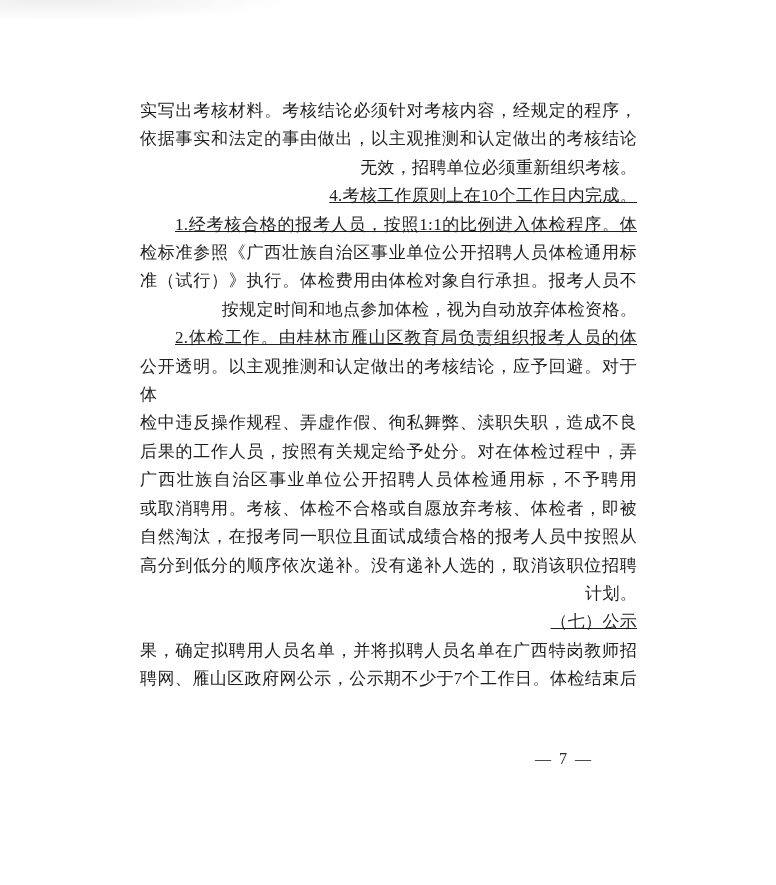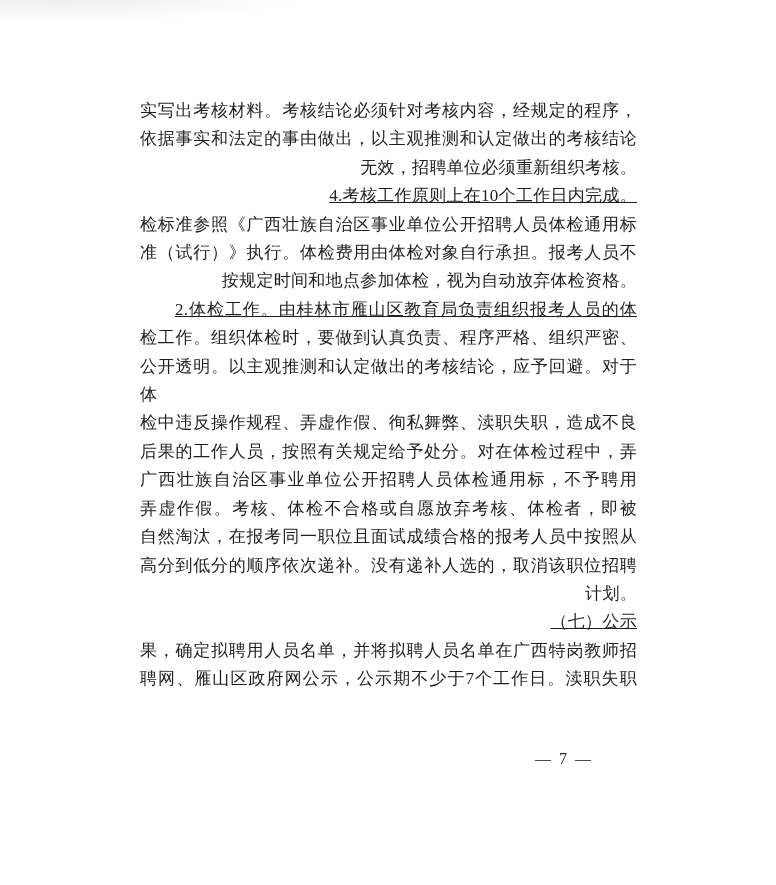--- a/index.html
+++ b/index.html
@@ -66,32 +66,32 @@
 <body>
 
 <div class="page">
   <div class="scan-shading"></div>
 
   <div class="textblock">
     <div class="line j">实写出考核材料。考核结论必须针对考核内容，经规定的程序，</div>
     <div class="line j">依据事实和法定的事由做出，以主观推测和认定做出的考核结论</div>
     <div class="line">无效，招聘单位必须重新组织考核。</div>
     <div class="line in">4.考核工作原则上在10个工作日内完成。</div>
+    <div class="line in j">1.经考核合格的报考人员，按照1:1的比例进入体检程序。体</div>
     <div class="line j">检标准参照《广西壮族自治区事业单位公开招聘人员体检通用标</div>
     <div class="line j">准（试行）》执行。体检费用由体检对象自行承担。报考人员不</div>
     <div class="line">按规定时间和地点参加体检，视为自动放弃体检资格。</div>
     <div class="line in j">2.体检工作。由桂林市雁山区教育局负责组织报考人员的体</div>
-    <div class="line j">检工作。组织体检时，要做到认真负责、程序严格、组织严密、</div>
     <div class="line j">公开透明。以主观推测和认定做出的考核结论，应予回避。对于体</div>
     <div class="line j">检中违反操作规程、弄虚作假、徇私舞弊、渎职失职，造成不良</div>
     <div class="line j">后果的工作人员，按照有关规定给予处分。对在体检过程中，弄</div>
     <div class="line j">广西壮族自治区事业单位公开招聘人员体检通用标，不予聘用</div>
-    <div class="line j">弄虚作假。考核、体检不合格或自愿放弃考核、体检者，即被</div>
+    <div class="line j">或取消聘用。考核、体检不合格或自愿放弃考核、体检者，即被</div>
     <div class="line j">自然淘汰，在报考同一职位且面试成绩合格的报考人员中按照从</div>
     <div class="line j">高分到低分的顺序依次递补。没有递补人选的，取消该职位招聘</div>
     <div class="line">计划。</div>
     <div class="line in">（七）公示</div>
     <div class="line j">果，确定拟聘用人员名单，并将拟聘人员名单在广西特岗教师招</div>
-    <div class="line j">聘网、雁山区政府网公示，公示期不少于7个工作日。渎职失职</div>
+    <div class="line j">聘网、雁山区政府网公示，公示期不少于7个工作日。体检结束后</div>
   </div>
 
   <div class="page-number">— 7 —</div>
 </div>
 
 </body></html>

